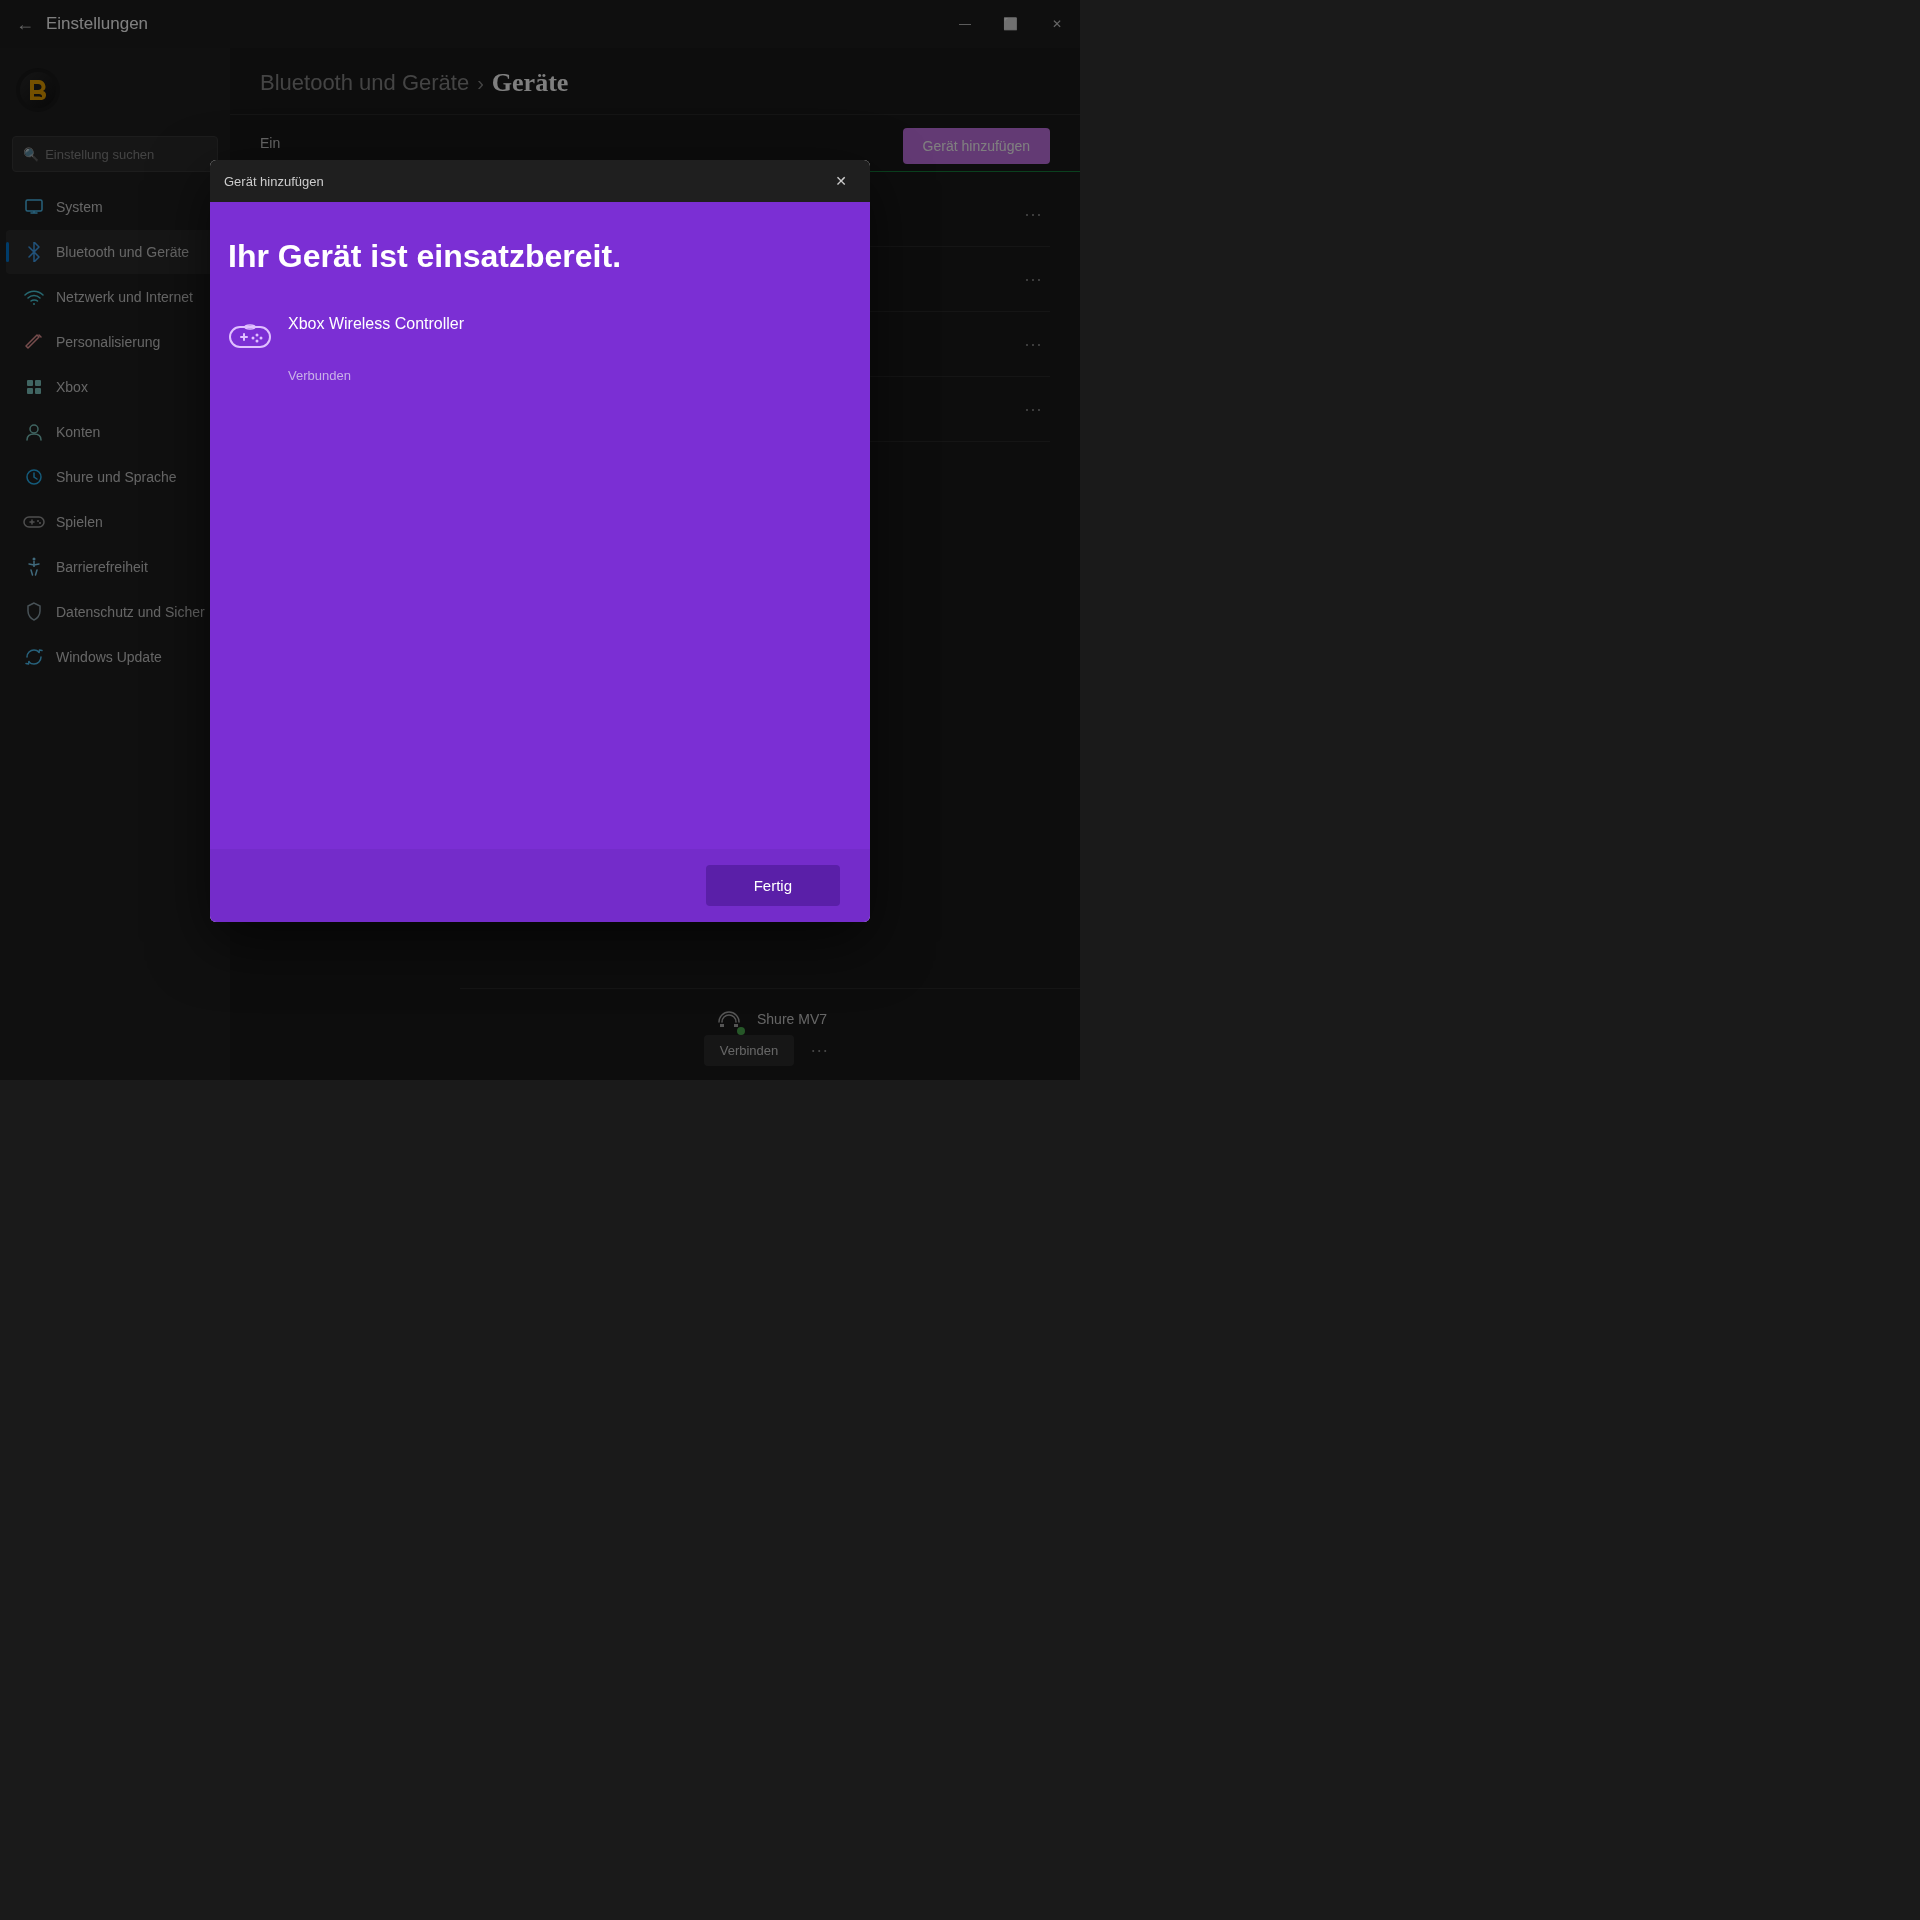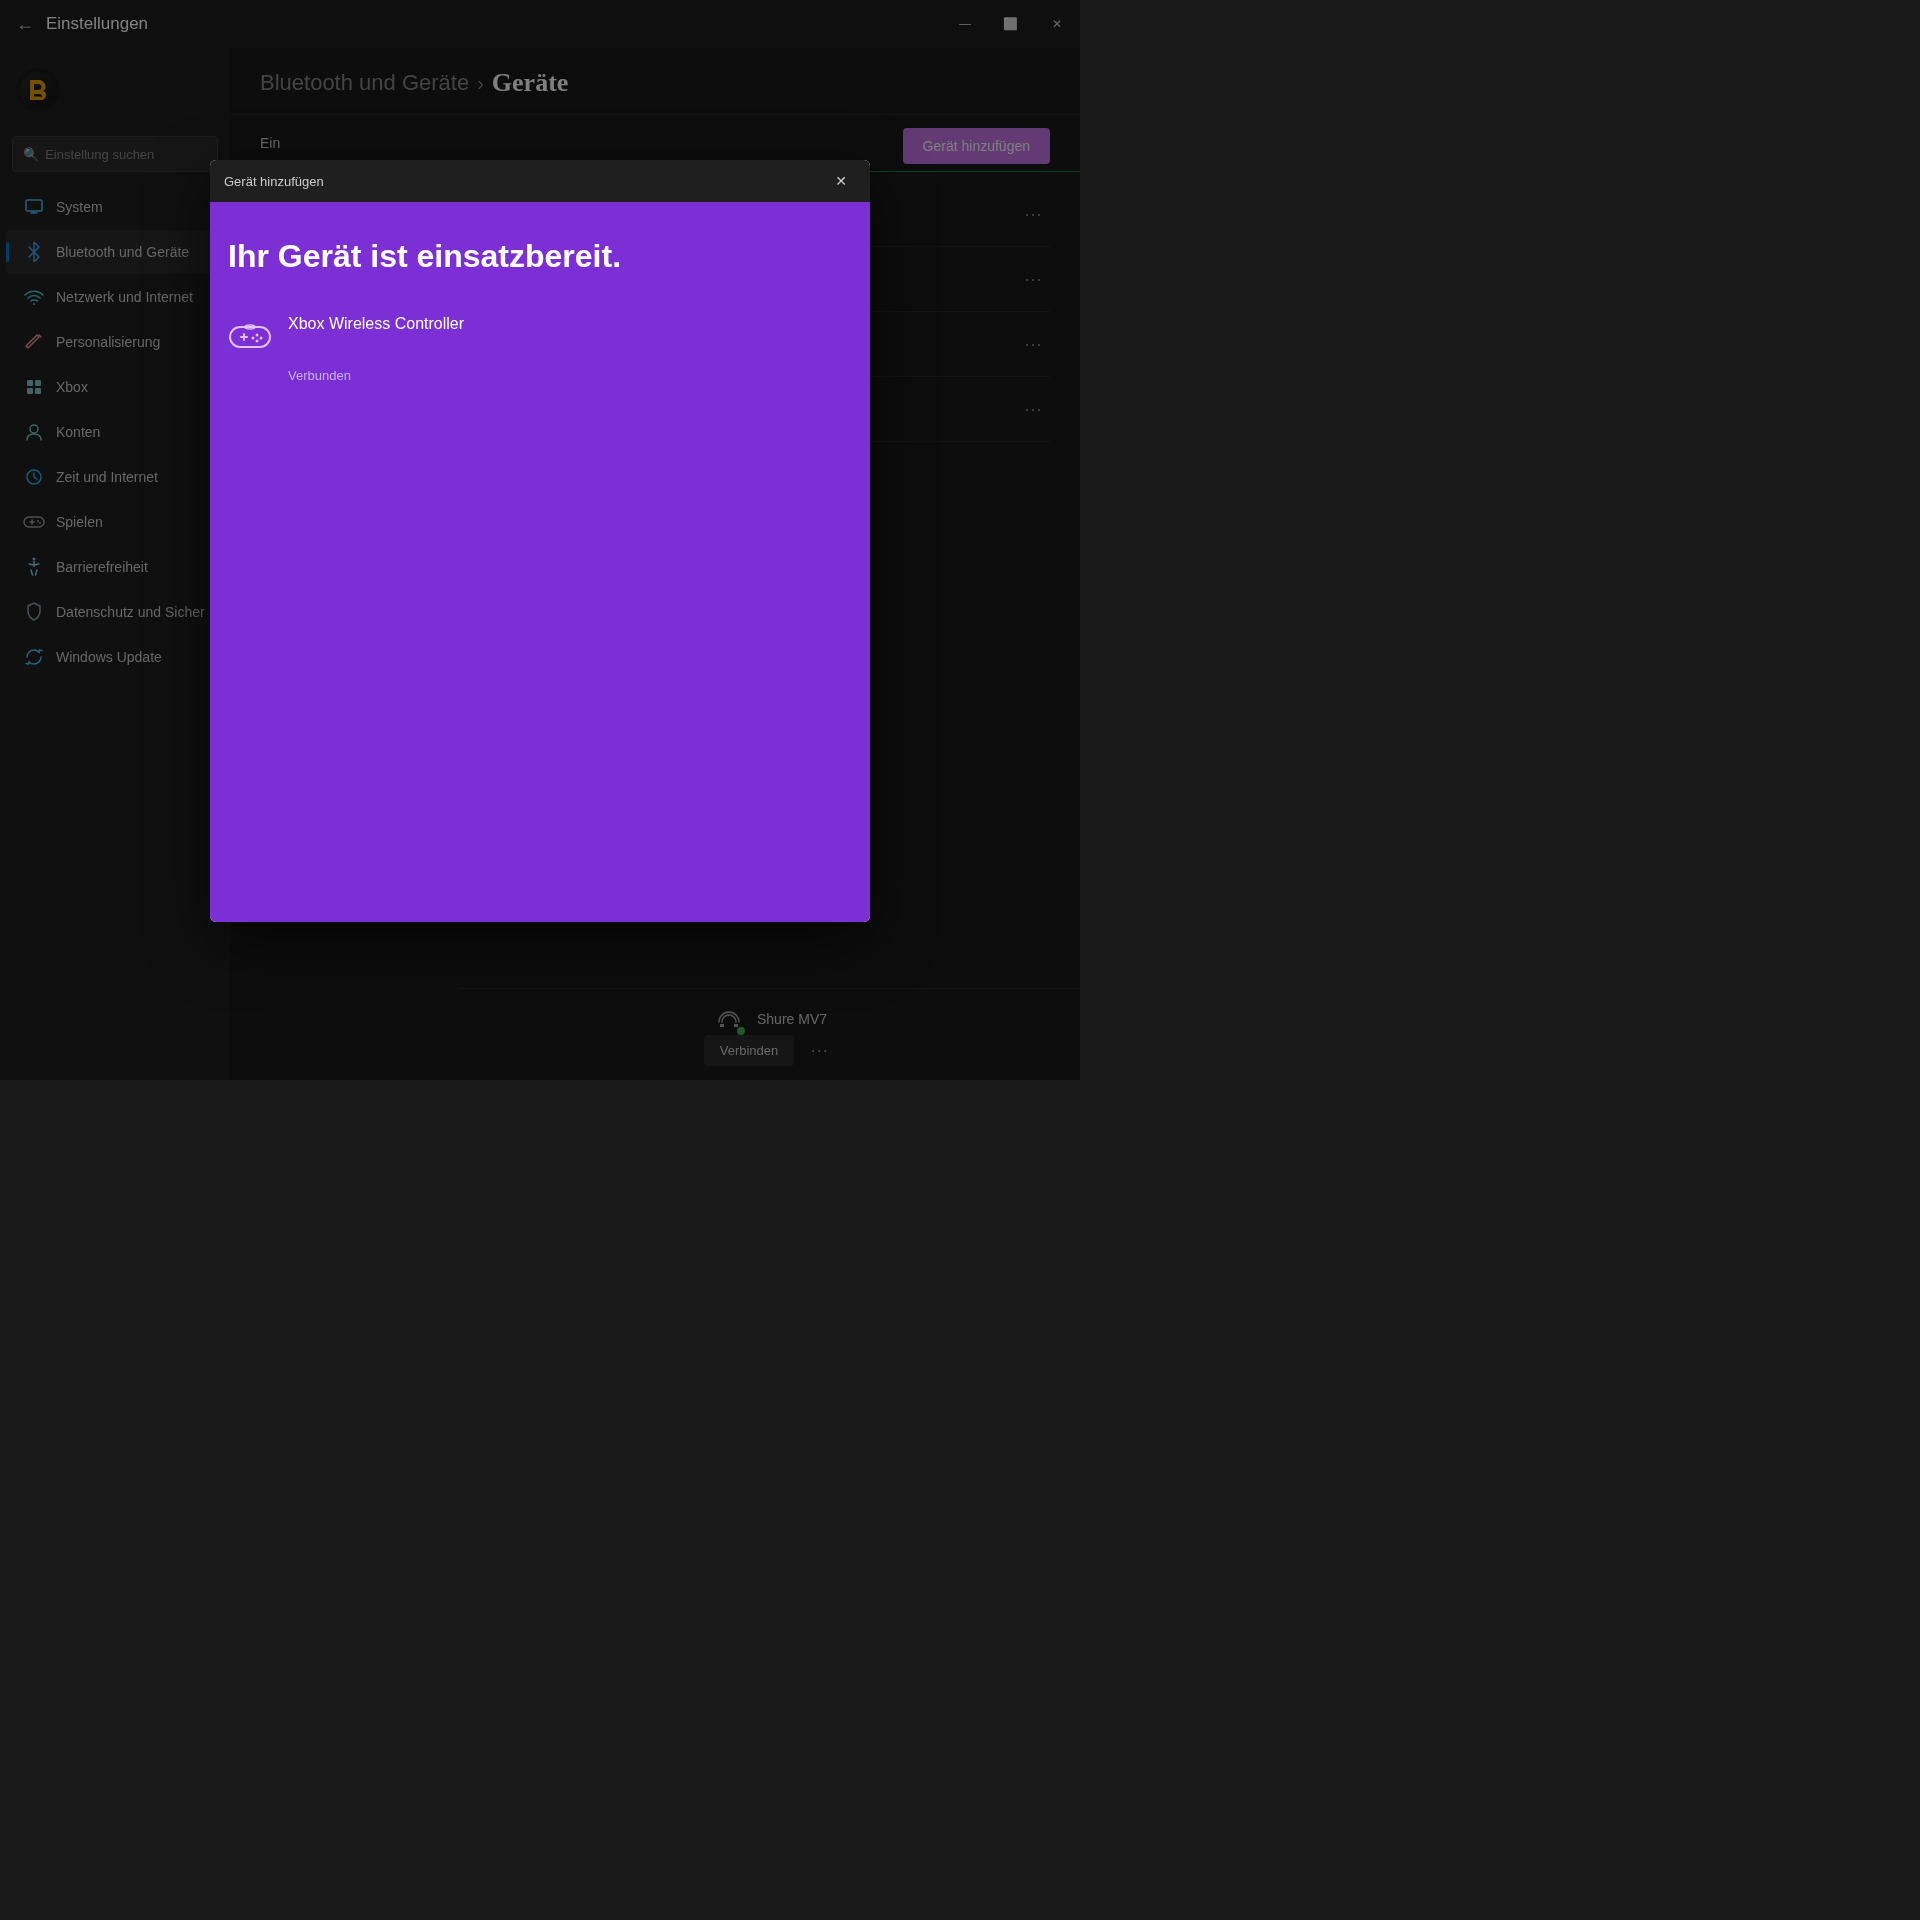--- a/index.html
+++ b/index.html
@@ -506,21 +506,21 @@
         </div>
         <span>Konten</span>
       </div>
       <div class="nav-item">
         <div class="nav-icon time">
           <svg width="18" height="18" viewBox="0 0 18 18" fill="none">
               <circle cx="9" cy="9" r="7" stroke="#29b6f6" stroke-width="1.5" fill="none"></circle>
               <path d="M9 5v4l3 2" stroke="#29b6f6" stroke-width="1.5" stroke-linecap="round"></path>
             </svg>
         </div>
-        <span>Zeit und Internet</span>
+        <span>Shure und Sprache</span>
       </div>
       <div class="nav-item">
         <div class="nav-icon gaming">
           <svg width="22" height="16" viewBox="0 0 22 16" fill="none">
               <rect x="1" y="3" width="20" height="10" rx="5" stroke="#9e9e9e" stroke-width="1.5" fill="none"></rect>
               <path d="M7 8h4M9 6v4" stroke="#9e9e9e" stroke-width="1.5" stroke-linecap="round"></path>
               <circle cx="15" cy="7" r="1" fill="#9e9e9e"></circle>
               <circle cx="17" cy="9" r="1" fill="#9e9e9e"></circle>
             </svg>
         </div>
@@ -687,14 +687,17 @@
           <circle cx="25" cy="17" r="1.5" fill="#e0c0ff"></circle>
           <ellipse cx="22" cy="6" rx="5" ry="2" stroke="#e0c0ff" stroke-width="1.5" fill="none"></ellipse>
         </svg>
       </div>
       <div class="dialog-device-info">
         <div class="device-name">Xbox Wireless Controller</div>
         <div class="device-status">Verbunden</div>
       </div>
     </div>
 
+    <div class="dialog-footer">
+      <button class="fertig-btn">Fertig</button>
+    </div>
   </div>
 </div>
 
 </body></html>

